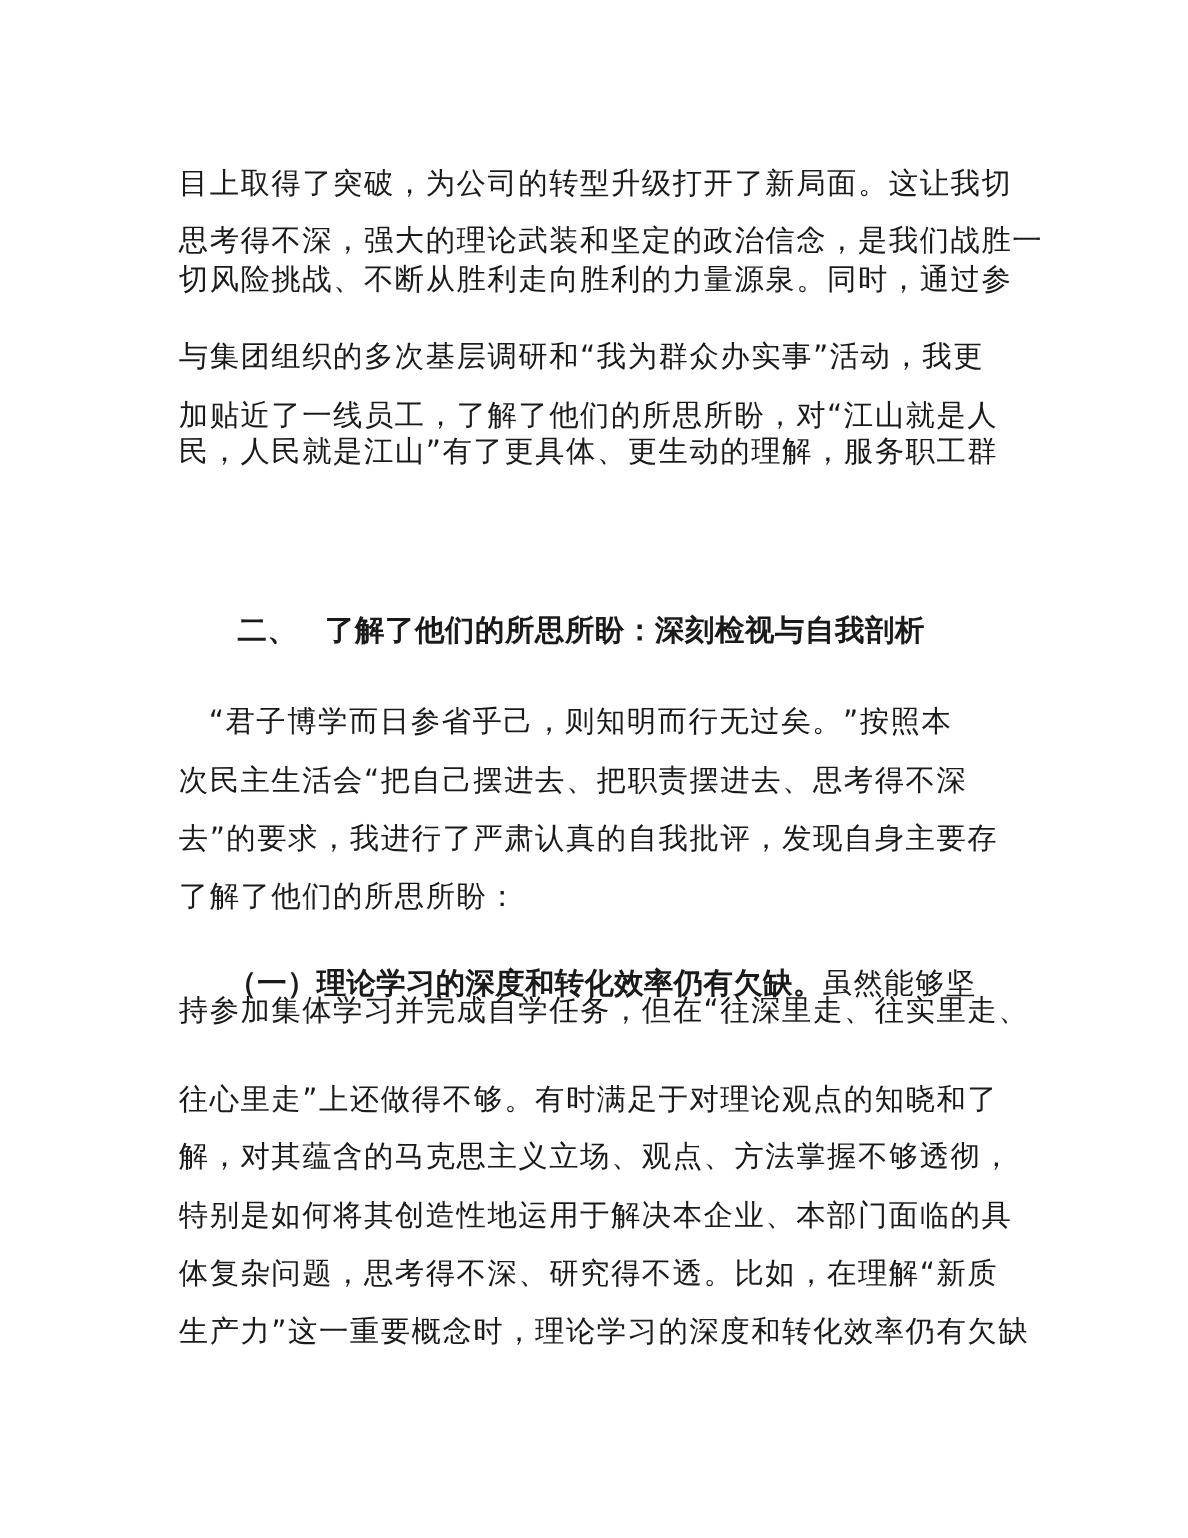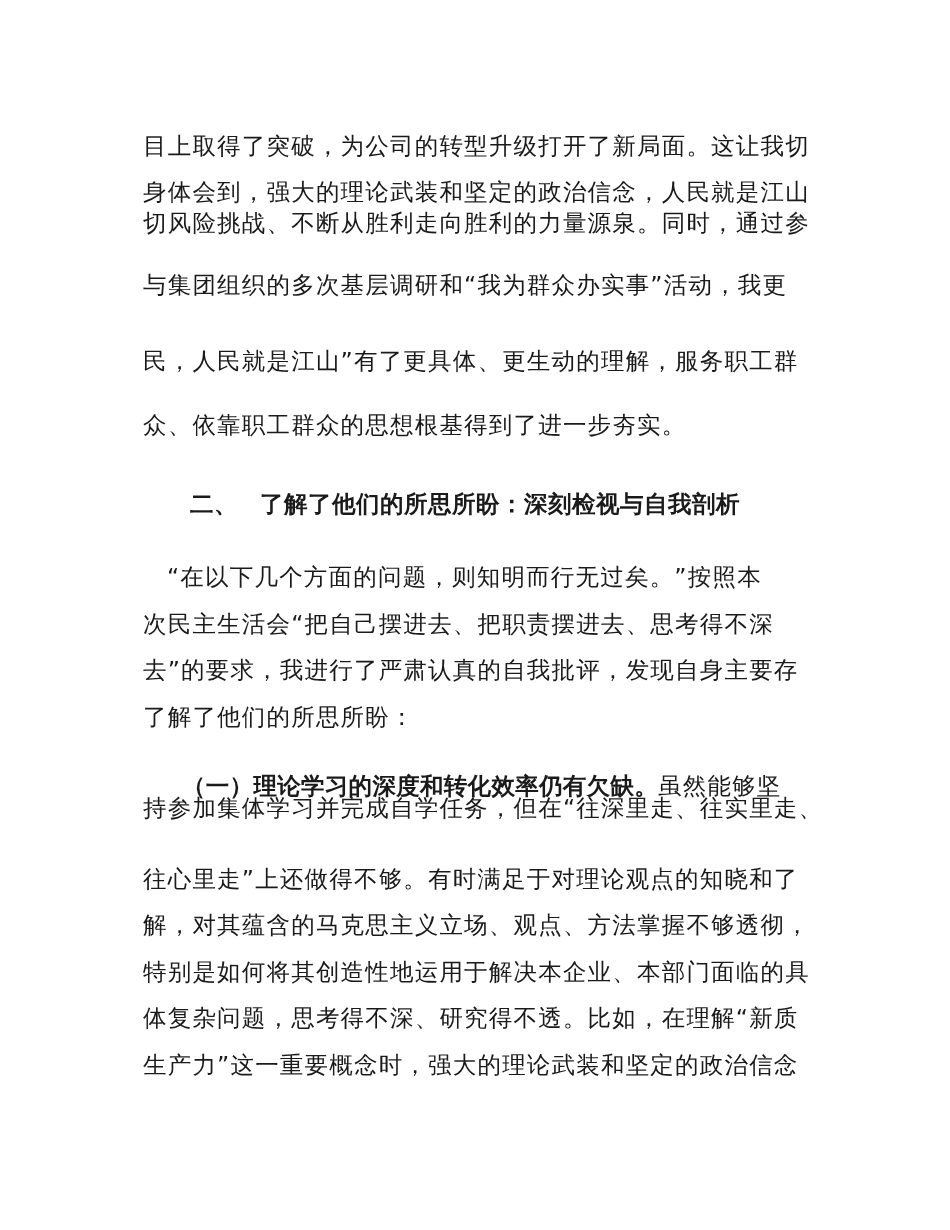--- a/index.html
+++ b/index.html
@@ -10,38 +10,38 @@
           white-space: nowrap; letter-spacing: 1.2px; }
   .heading { font-weight: bold; letter-spacing: 0.5px; }
   .bold { font-weight: bold; letter-spacing: 0.3px; }
 </style>
 </head>
 <body>
 
 <div class="page">
 
   <div class="line" style="top:131px">目上取得了突破，为公司的转型升级打开了新局面。这让我切</div>
-  <div class="line" style="top:177px">身体会到，强大的理论武装和坚定的政治信念，人民就是江山</div>
+  <div class="line" style="top:177px">思考得不深，强大的理论武装和坚定的政治信念，是我们战胜一</div>
   <div class="line" style="top:208px">切风险挑战、不断从胜利走向胜利的力量源泉。同时，通过参</div>
   <div class="line" style="top:270px">与集团组织的多次基层调研和“我为群众办实事”活动，我更</div>
+  <div class="line" style="top:317px">加贴近了一线员工，了解了他们的所思所盼，对“江山就是人</div>
   <div class="line" style="top:346px">民，人民就是江山”有了更具体、更生动的理解，服务职工群</div>
-  <div class="line" style="top:410px">众、依靠职工群众的思想根基得到了进一步夯实。</div>
 
   <div class="line heading" style="top:489px; left:190px">
     <span>二、</span><span style="display:inline-block;width:22px"></span><span>了解了他们的所思所盼：深刻检视与自我剖析</span>
   </div>
 
-  <div class="line" style="top:562px; left:167px">“在以下几个方面的问题，则知明而行无过矣。”按照本</div>
+  <div class="line" style="top:562px; left:167px">“君子博学而日参省乎己，则知明而行无过矣。”按照本</div>
   <div class="line" style="top:609px">次民主生活会“把自己摆进去、把职责摆进去、思考得不深</div>
   <div class="line" style="top:655px">去”的要求，我进行了严肃认真的自我批评，发现自身主要存</div>
   <div class="line" style="top:702px">了解了他们的所思所盼：</div>
 
   <div class="line" style="top:771px; left:182px">
     <span class="bold">（一）理论学习的深度和转化效率仍有欠缺。</span><span>虽然能够坚</span>
   </div>
   <div class="line" style="top:793px">持参加集体学习并完成自学任务，但在“往深里走、往实里走、</div>
   <div class="line" style="top:864px">往心里走”上还做得不够。有时满足于对理论观点的知晓和了</div>
   <div class="line" style="top:910px">解，对其蕴含的马克思主义立场、观点、方法掌握不够透彻，</div>
   <div class="line" style="top:957px">特别是如何将其创造性地运用于解决本企业、本部门面临的具</div>
   <div class="line" style="top:1003px">体复杂问题，思考得不深、研究得不透。比如，在理解“新质</div>
-  <div class="line" style="top:1050px">生产力”这一重要概念时，强大的理论武装和坚定的政治信念</div>
+  <div class="line" style="top:1050px">生产力”这一重要概念时，理论学习的深度和转化效率仍有欠缺</div>
 
 </div>
 
 </body></html>

